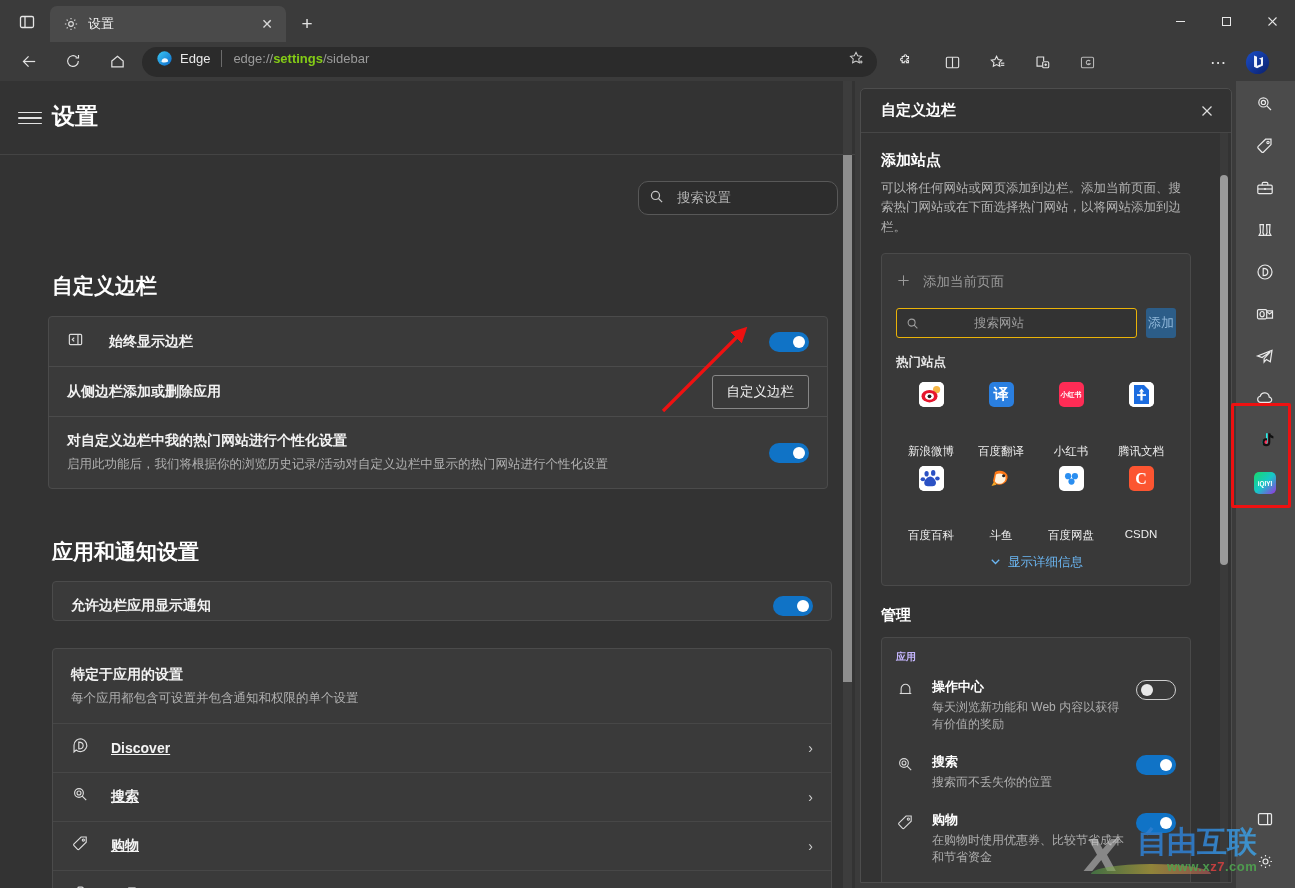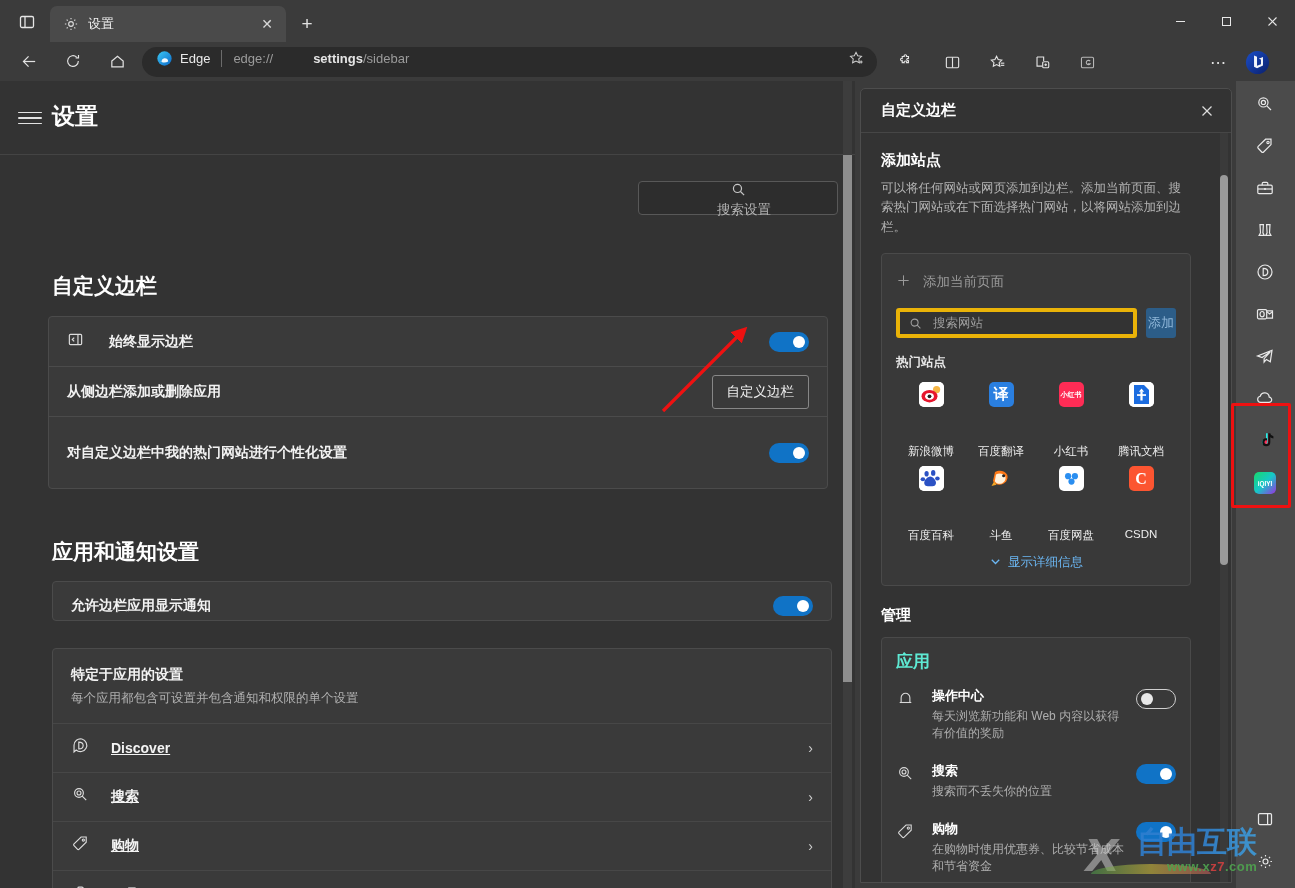--- a/index.html
+++ b/index.html
@@ -58,21 +58,21 @@
   }
   .addressbar {
     position: absolute; left: 142px; top: 5px; width: 735px; height: 30px;
     background: #2b2b2b; border-radius: 15px; display: flex; align-items: center;
     padding: 0 6px 8px 14px;
   }
   .ab-edgeicon { width: 17px; height: 17px; flex: 0 0 17px; }
   .ab-edgelabel { font-size: 13px; color: #e9e9e9; margin-left: 7px; }
   .ab-divider { width: 1px; height: 17px; background: #6b6b6b; margin: 0 11px; }
   .ab-url { font-size: 13px; color: #9b9b9b; flex: 1; white-space: nowrap; }
-  .ab-url b { color: #e5e5e5; font-weight: 600; margin-left: 40px; }
+  .ab-url b { color: #84cc16; font-weight: 600; }
   .ab-fav {
     width: 26px; height: 26px; display: flex; align-items: center; justify-content: center;
     color: #cfcfcf; margin-right: 2px;
   }
   .tool-btn {
     position: absolute; top: 5px; width: 30px; height: 30px; border-radius: 5px;
     display: flex; align-items: center; justify-content: center; color: #e2e2e2;
   }
   .profile-pill {
     position: absolute; left: 1108px; top: 46px; height: 28px; padding: 0 5px 0 12px;
@@ -97,22 +97,22 @@
   .hamburger {
     position: absolute; left: 18px; top: 25px; width: 24px; height: 24px;
     display: flex; flex-direction: column; justify-content: center; gap: 4px;
   }
   .hamburger i { display: block; height: 1.5px; background: #e2e2e2; border-radius: 1px; }
   .settings-title {
     position: absolute; left: 52px; top: 20px; font-size: 23px; color: #ffffff; font-weight: 600;
   }
   .settings-search {
     position: absolute; left: 638px; top: 100px; width: 200px; height: 34px;
-    background: #2d2d2d; border: 1px solid #585858; border-radius: 4px;
-    display: flex; align-items: center; padding: 0 10px; flex-direction: column;
+    background: #2d2d2d; border: 1px solid #585858; border-radius: 10px;
+    display: flex; align-items: center; padding: 0 10px;
   }
   .settings-search .ss-icon { color: #c6c6c6; flex: 0 0 16px; }
   .settings-search .ss-ph { margin-left: 12px; font-size: 13.5px; color: #b4b4b4; }
 
   .settings-scroll {
     position: absolute; left: 0; top: 75px; width: 855px; height: 732px; overflow: hidden;
   }
   .sec-title { font-size: 21px; color: #ffffff; font-weight: 600; }
   .card {
     background: #3a3a3a; border: 1px solid #4b4b4b; border-radius: 4px;
@@ -179,43 +179,43 @@
   .fly-track {
     position: absolute; right: 3px; top: 0px; width: 8px; height: 751px; background: #3a3a3a;
   }
   .fly-section-title { font-size: 15px; color: #ffffff; font-weight: 600; }
   .fly-desc { font-size: 12.5px; color: #b5b5b5; line-height: 1.55; }
   .inner-card { background: #393939; border: 1px solid #4a4a4a; border-radius: 4px; }
   .add-current {
     display: flex; align-items: center; height: 36px; color: #9a9a9a; font-size: 13.5px; gap: 12px;
   }
   .site-search {
-    height: 30px; background: #333; border: 4px solid #eab308; border-radius: 3px;
-    display: flex; align-items: center; padding: 0 9px; flex: 1;
+    height: 30px; background: #333; border: 1px solid #eab308; border-radius: 3px;
+    display: flex; align-items: center; padding: 0 9px; flex: 1; gap: 44px;
   }
   .site-search .sph { margin-left: 11px; font-size: 12.5px; color: #9f9f9f; }
   .add-btn {
     width: 30px; height: 30px; background: #2c5d88; color: #8fb6d8;
     border: none; border-radius: 3px; font-size: 13px; font-family: inherit;
     display: flex; align-items: center; justify-content: center;
   }
   .hot-label { font-size: 12.5px; color: #e8e8e8; font-weight: 600; }
   .hot-grid { display: grid; grid-template-columns: repeat(4, 1fr); row-gap: 7px; }
   .hot-item { display: flex; flex-direction: column; align-items: center; gap: 5px; }
   .hot-ico {
     width: 25px; height: 25px; border-radius: 5px;
     display: flex; align-items: center; justify-content: center;
     font-size: 11px; font-weight: 700; color: #fff; overflow: hidden;
   }
   .hot-name { font-size: 11.5px; color: #ededed; margin-top: 32px; }
   .show-more {
     display: flex; align-items: center; justify-content: center; gap: 6px;
     font-size: 12.5px; color: #6cb8f5;
   }
-  .manage-sub { font-size: 17px; color: #5eead4; font-weight: 600; }
+  .manage-sub { font-size: 10px; color: #c4b5fd; font-weight: 600; }
   .mrow { display: flex; align-items: flex-start; padding: 10px 0; }
   .mrow .m-ico { width: 22px; flex: 0 0 22px; color: #d9d9d9; margin-top: 2px; }
   .mrow .m-body { flex: 1; margin-left: 14px; margin-right: 10px; }
   .mrow .m-title { font-size: 13px; color: #ffffff; font-weight: 600; }
   .mrow .m-desc { font-size: 12px; color: #aeaeae; margin-top: 3px; line-height: 1.42; }
 
   
   .rail {
     position: absolute; left: 1236px; top: 81px; width: 59px; height: 807px;
     background: #4b4b4b;
@@ -456,20 +456,21 @@
 
         <div class="row" style="height:49px">
           <span class="row-label" style="flex:1">从侧边栏添加或删除应用</span>
           <button class="ghost-btn">自定义边栏</button>
         </div>
         <div class="divider-h"></div>
 
         <div class="row" style="height:71px;align-items:center">
           <div style="flex:1">
             <div class="row-label">对自定义边栏中我的热门网站进行个性化设置</div>
+            <div class="row-sub">启用此功能后，我们将根据你的浏览历史记录/活动对自定义边栏中显示的热门网站进行个性化设置</div>
           </div>
           <span class="toggle on" style="margin-left:16px">
               <i class="knob"></i>
             </span>
         </div>
       </div>
 
       <div style="position:absolute;left:52px;top:382px" class="sec-title">应用和通知设置</div>
 
       <div class="card" style="position:absolute;left:52px;top:425px;width:780px;height:40px;">

